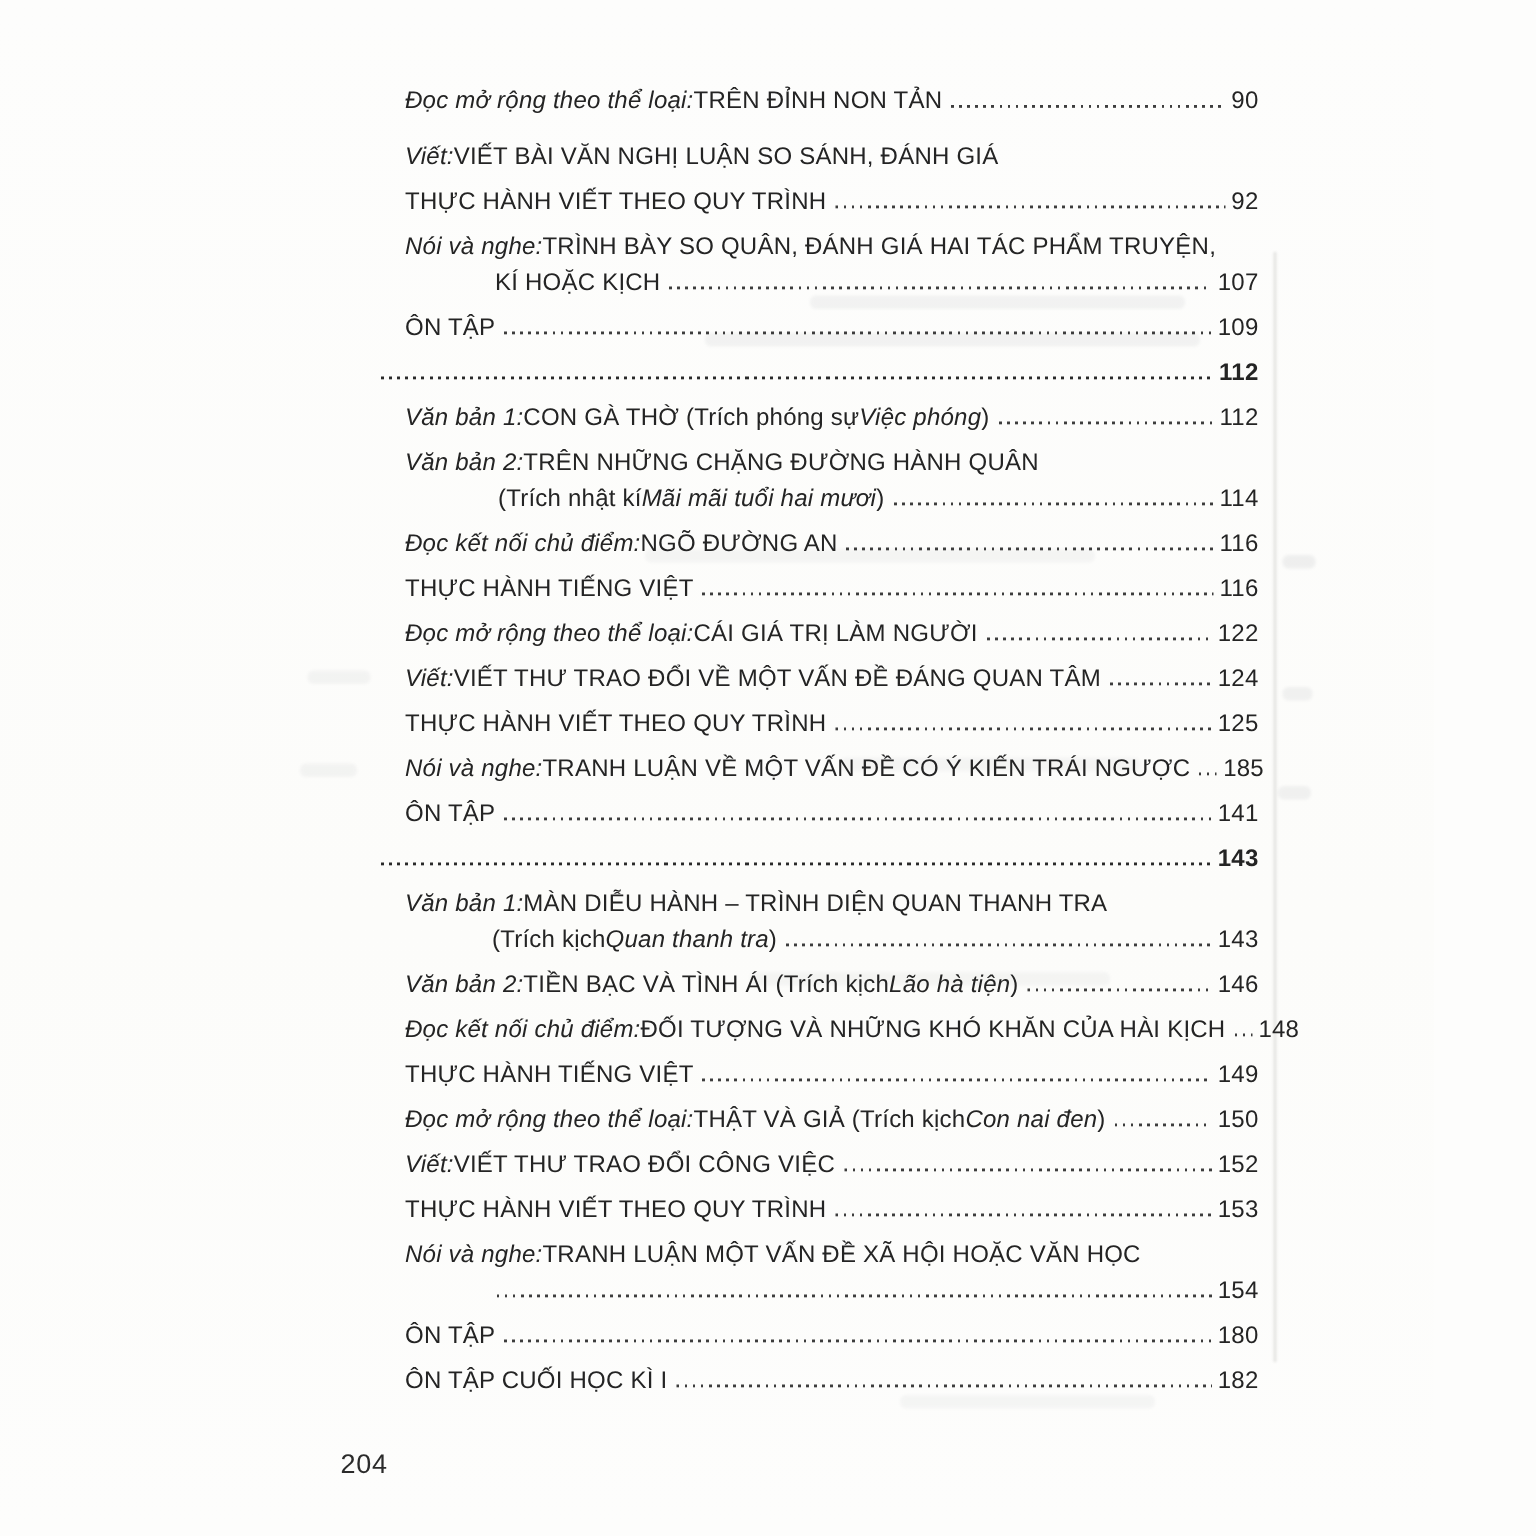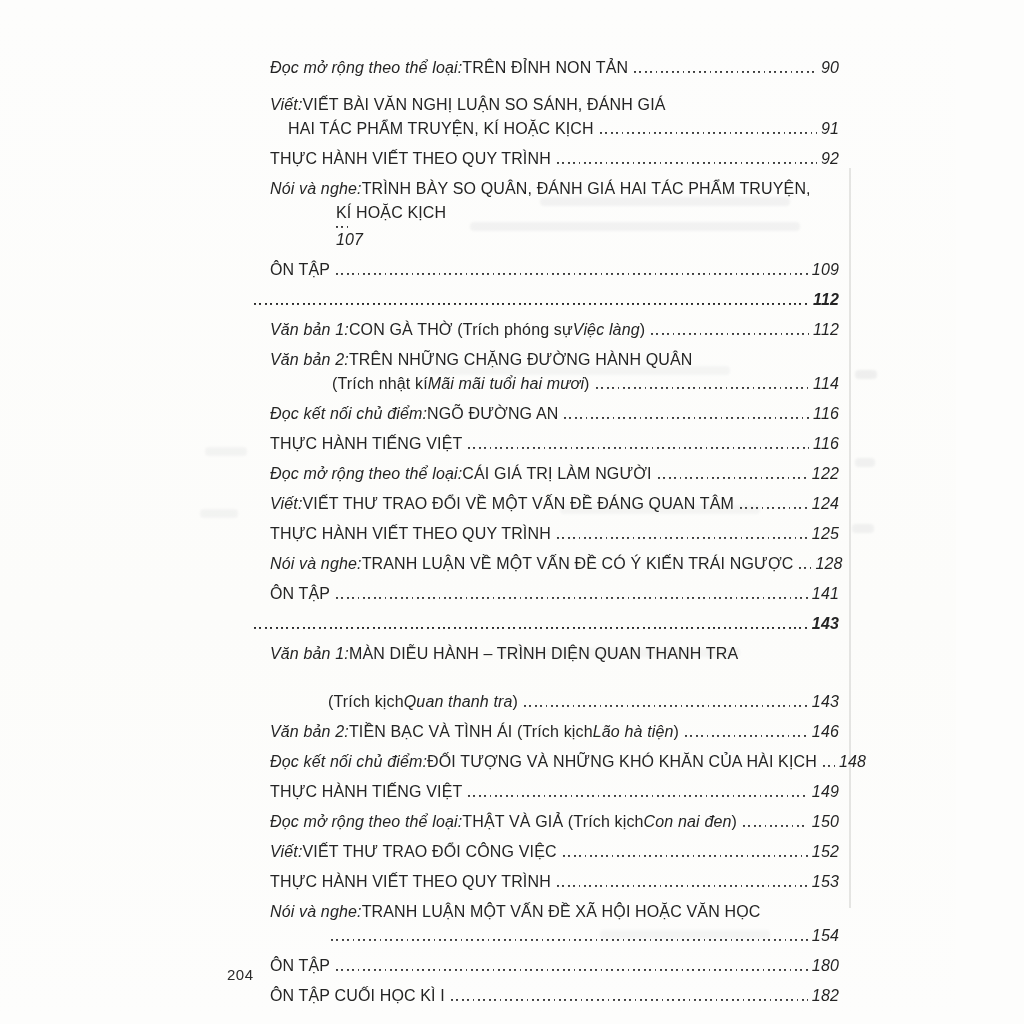--- a/index.html
+++ b/index.html
@@ -41,26 +41,26 @@
     min-width: 12px;
     margin: 0 4px 0 6px;
     background-image: repeating-linear-gradient(to right, #3d3d3d 0px, #3d3d3d 1.8px, transparent 1.8px, transparent 5.4px);
     background-size: 100% 1.9px;
     background-repeat: no-repeat;
     background-position: left bottom;
   }
   .chapter .leader {
     background-image: repeating-linear-gradient(to right, #2a2a2a 0px, #2a2a2a 2px, transparent 2px, transparent 5.4px);
   }
-  .pagenum { flex: 0 0 auto; font-style: italic; }
+  .pagenum { flex: 0 0 auto; }
   .footer-num {
     position: absolute;
     left: 227px;
     top: 966px;
-    font-size: 15px;
+    font-size: 18px;
     letter-spacing: 0.5px;
     color: #2b2b2b;
   }
   
   .ghost {
     position: absolute;
     height: 9px;
     border-radius: 4px;
     background: #6a6f78;
     opacity: 0.07;
@@ -102,39 +102,34 @@
           <span class="up">TRÊN ĐỈNH NON TẢN</span>
           <span class="leader"></span>
           <span class="pagenum">90</span>
         </div>
       </div>
       <div class="entry item">
         <div class="line">
           <span class="it">Viết: </span>
           <span class="up">VIẾT BÀI VĂN NGHỊ LUẬN SO SÁNH, ĐÁNH GIÁ</span>
         </div>
-        <div class="line" style="padding-left: 18px;">
-          <span class="up">HAI TÁC PHẨM TRUYỆN, KÍ HOẶC KỊCH</span>
-          <span class="leader"></span>
-          <span class="pagenum">91</span>
-        </div>
       </div>
       <div class="entry item">
         <div class="line">
           <span class="up">THỰC HÀNH VIẾT THEO QUY TRÌNH</span>
           <span class="leader"></span>
           <span class="pagenum">92</span>
         </div>
       </div>
       <div class="entry item">
         <div class="line">
           <span class="it">Nói và nghe: </span>
           <span class="up">TRÌNH BÀY SO QUÂN, ĐÁNH GIÁ HAI TÁC PHẨM TRUYỆN,</span>
         </div>
-        <div class="line" style="padding-left: 60px; flex-direction: column;">
+        <div class="line" style="padding-left: 60px;">
           <span class="up">KÍ HOẶC KỊCH</span>
           <span class="leader"></span>
           <span class="pagenum">107</span>
         </div>
       </div>
       <div class="entry item">
         <div class="line">
           <span class="up">ÔN TẬP</span>
           <span class="leader"></span>
           <span class="pagenum">109</span>
@@ -143,21 +138,21 @@
       <div class="entry chapter">
         <div class="line">
           <span class="leader"></span>
           <span class="pagenum">112</span>
         </div>
       </div>
       <div class="entry item">
         <div class="line">
           <span class="it">Văn bản 1: </span>
           <span class="up">CON GÀ THỜ (Trích phóng sự </span>
-          <span class="it">Việc làng</span>
+          <span class="it">Việc phóng</span>
           <span class="up">)</span>
           <span class="leader"></span>
           <span class="pagenum">112</span>
         </div>
       </div>
       <div class="entry item">
         <div class="line">
           <span class="it">Văn bản 2: </span>
           <span class="up">TRÊN NHỮNG CHẶNG ĐƯỜNG HÀNH QUÂN</span>
         </div>
@@ -205,42 +200,42 @@
           <span class="up">THỰC HÀNH VIẾT THEO QUY TRÌNH</span>
           <span class="leader"></span>
           <span class="pagenum">125</span>
         </div>
       </div>
       <div class="entry item">
         <div class="line">
           <span class="it">Nói và nghe: </span>
           <span class="up">TRANH LUẬN VỀ MỘT VẤN ĐỀ CÓ Ý KIẾN TRÁI NGƯỢC</span>
           <span class="leader"></span>
-          <span class="pagenum">128</span>
+          <span class="pagenum">185</span>
         </div>
       </div>
       <div class="entry item">
         <div class="line">
           <span class="up">ÔN TẬP</span>
           <span class="leader"></span>
           <span class="pagenum">141</span>
         </div>
       </div>
       <div class="entry chapter">
         <div class="line">
           <span class="leader"></span>
           <span class="pagenum">143</span>
         </div>
       </div>
       <div class="entry item">
         <div class="line">
           <span class="it">Văn bản 1: </span>
           <span class="up">MÀN DIỄU HÀNH – TRÌNH DIỆN QUAN THANH TRA</span>
         </div>
-        <div class="line" style="padding-left: 58px; margin-top: 24px;">
+        <div class="line" style="padding-left: 58px;">
           <span class="up">(Trích kịch </span>
           <span class="it">Quan thanh tra</span>
           <span class="up">)</span>
           <span class="leader"></span>
           <span class="pagenum">143</span>
         </div>
       </div>
       <div class="entry item">
         <div class="line">
           <span class="it">Văn bản 2: </span>

